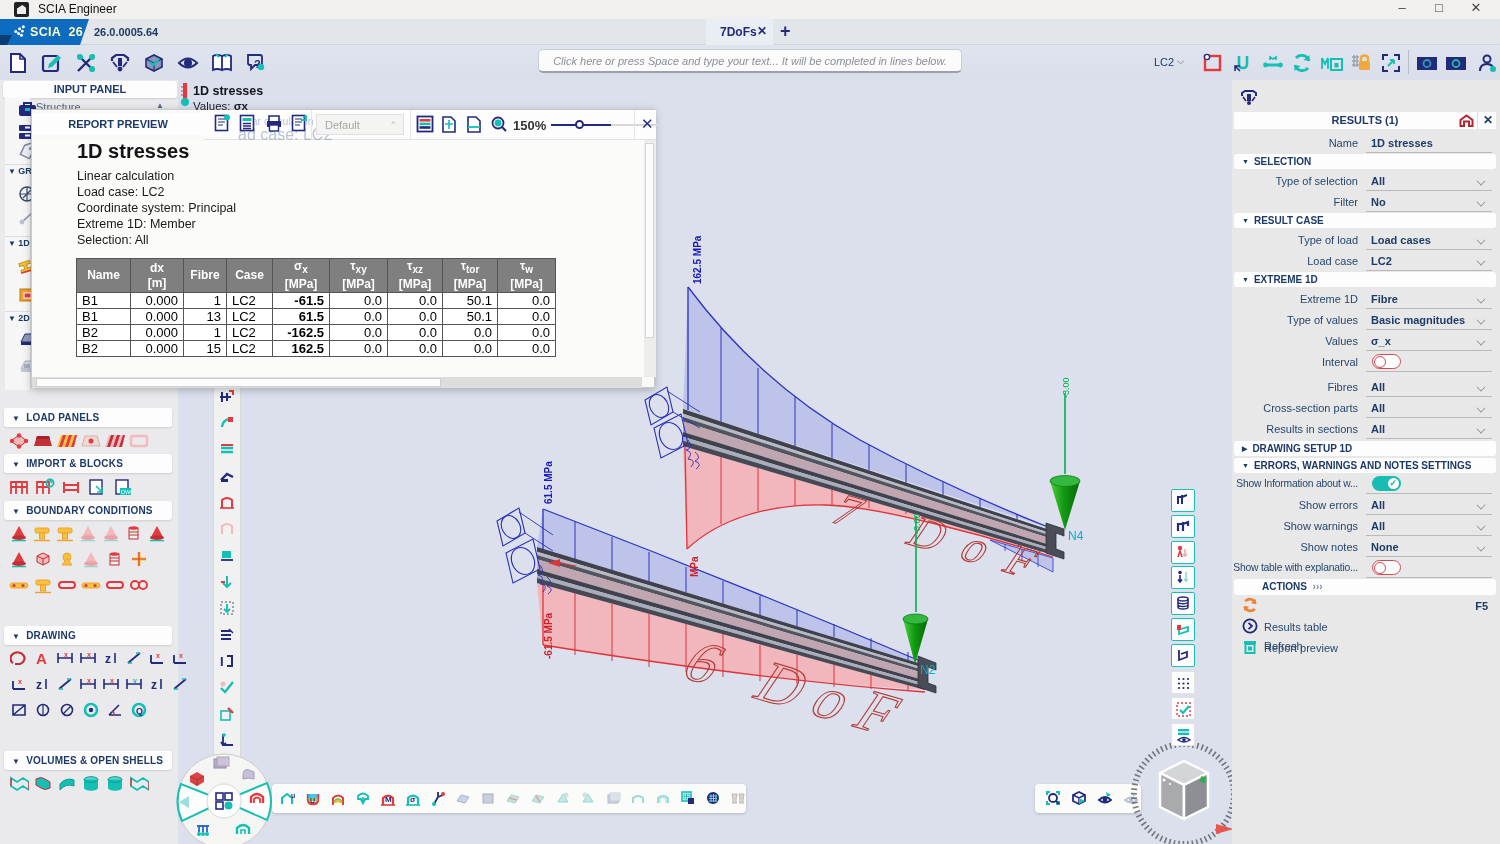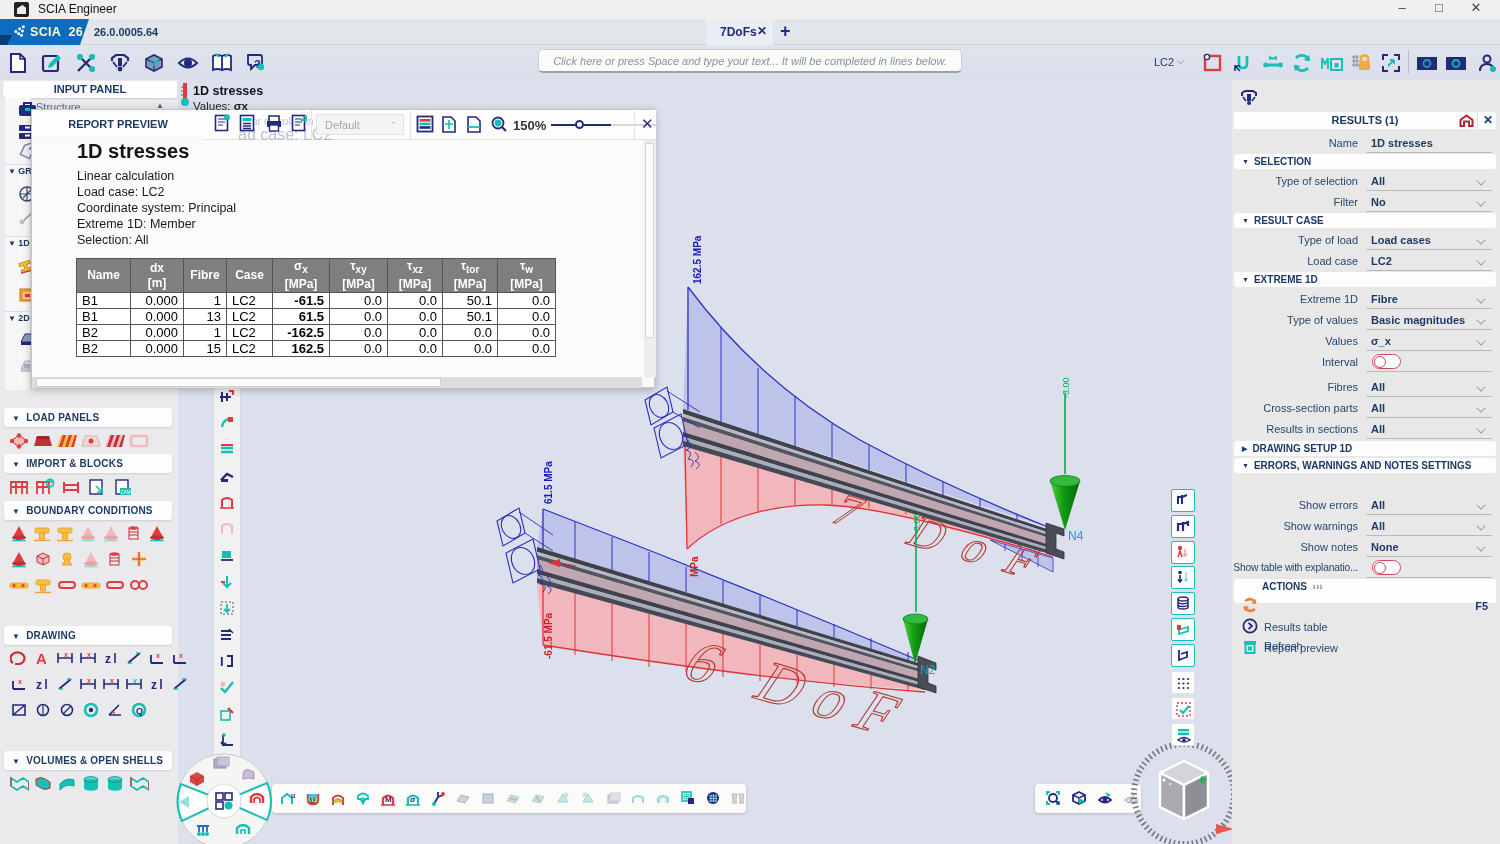--- a/index.html
+++ b/index.html
@@ -893,20 +893,25 @@
       <div class="runder"></div>
     </div>
 <div class="rrow" style="top:339px;">
       <div class="rlbl">Results in sections</div>
       <div class="rval">All</div>
       <div class="rchev"></div>
       <div class="runder"></div>
     </div>
 <div class="rhdr" style="top:361px;"><span class="tri">▶</span>DRAWING SETUP 1D</div>
 <div class="rhdr" style="top:378px;"><span class="tri">▼</span>ERRORS, WARNINGS AND NOTES SETTINGS</div>
+<div class="rrow" style="top:394px;">
+      <div class="rlbl" style="font-size:10.3px;letter-spacing:-0.2px;">Show Information about w...</div>
+      <div class="toggle ton"></div>
+      <div class="runder"></div>
+    </div>
 <div class="rrow" style="top:415px;">
       <div class="rlbl">Show errors</div>
       <div class="rval">All</div>
       <div class="rchev"></div>
       <div class="runder"></div>
     </div>
 <div class="rrow" style="top:436px;">
       <div class="rlbl">Show warnings</div>
       <div class="rval">All</div>
       <div class="rchev"></div>
@@ -916,21 +921,21 @@
       <div class="rlbl">Show notes</div>
       <div class="rval">None</div>
       <div class="rchev"></div>
       <div class="runder"></div>
     </div>
 <div class="rrow" style="top:478px;">
       <div class="rlbl" style="font-size:10.3px;letter-spacing:-0.2px;">Show table with explanatio...</div>
       <div class="toggle toff"></div>
       <div class="runder"></div>
     </div>
-<div class="rhdr" style="top:499px;height:24px;line-height:16px;padding-left:28px;">ACTIONS &nbsp;<span style="color:#7c8aa0;">›››</span></div>
+<div class="rhdr" style="top:499px;height:16px;line-height:16px;padding-left:28px;">ACTIONS &nbsp;<span style="color:#7c8aa0;">›››</span></div>
 <div class="rrow" style="top:516px;">
       <svg style="position:absolute;left:8px;top:1px;" width="16" height="16" viewBox="0 0 16 16">
         <path d="M13.5 6.5 A6 6 0 0 0 3.2 4.2 M2.5 9.5 A6 6 0 0 0 12.8 11.8" fill="none" stroke="#ef8132" stroke-width="2.6"></path>
         <path d="M13.8 2 L13.8 7 L9 6.2 Z" fill="#ef8132"></path>
         <path d="M2.2 14 L2.2 9 L7 9.8 Z" fill="#ef8132"></path>
       </svg>
       <div class="rval" style="left:30px;font-weight:normal;color:#25476e;margin-top:40px;">Refresh</div>
       <div style="position:absolute;right:8px;top:4px;font-size:11px;font-weight:bold;color:#1d3a66;">F5</div>
     </div>
 <div class="rrow" style="top:537px;">

